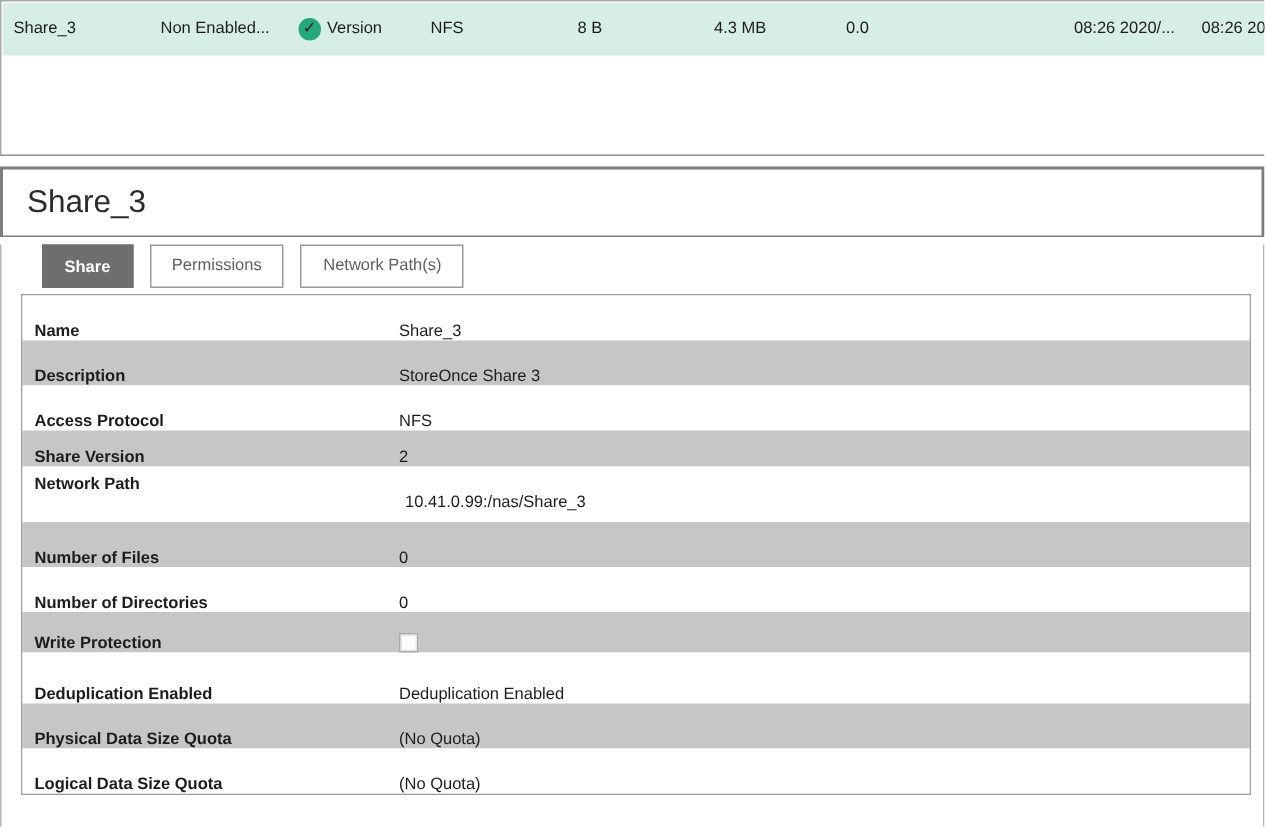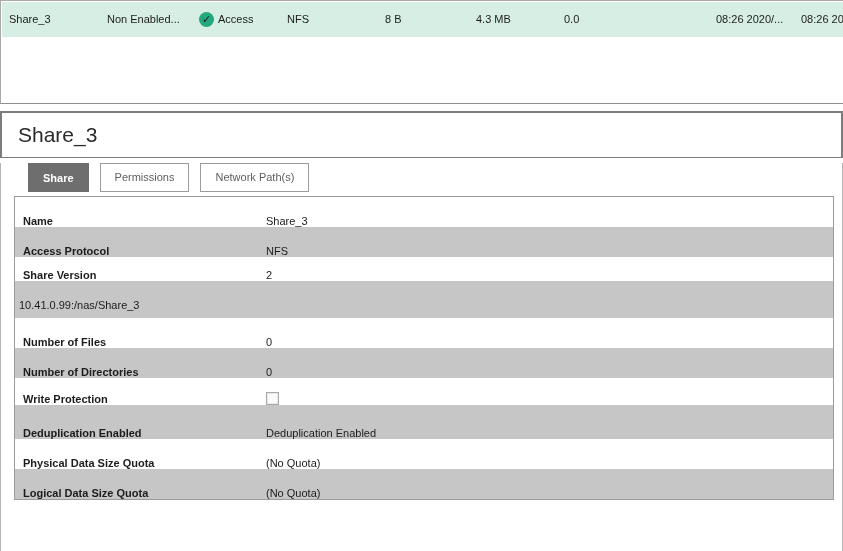--- a/index.html
+++ b/index.html
@@ -65,21 +65,21 @@
 </head>
 <body>
 
 <div class="screen">
 
   <div class="shares-table">
     <div class="share-row">
       <span class="cell c-name">Share_3</span>
       <span class="cell c-repl">Non Enabled...</span>
       <span class="cell c-status-icon">✓</span>
-      <span class="cell c-status">Access</span>
+      <span class="cell c-status">Version</span>
       <span class="cell c-proto">NFS</span>
       <span class="cell c-user">8 B</span>
       <span class="cell c-size">4.3 MB</span>
       <span class="cell c-ratio">0.0</span>
       <span class="cell c-created">08:26 2020/...</span>
       <span class="cell c-modified">08:26 2020/...</span>
     </div>
   </div>
 
   <div class="detail-panel">
@@ -91,28 +91,33 @@
           <div class="tab active">Share</div>
           <div class="tab">Permissions</div>
           <div class="tab">Network Path(s)</div>
         </div>
       <div class="props-table">
           <div class="prop-row">
             <span class="prop-label">Name</span>
             <span class="prop-value">Share_3</span>
           </div>
           <div class="prop-row">
+            <span class="prop-label">Description</span>
+            <span class="prop-value">StoreOnce Share 3</span>
+          </div>
+          <div class="prop-row">
             <span class="prop-label">Access Protocol</span>
             <span class="prop-value">NFS</span>
           </div>
           <div class="prop-row h24">
             <span class="prop-label">Share Version</span>
             <span class="prop-value">2</span>
           </div>
           <div class="prop-row h37">
+            <span class="prop-label">Network Path</span>
             <span class="prop-value">10.41.0.99:/nas/Share_3</span>
           </div>
           <div class="prop-row">
             <span class="prop-label">Number of Files</span>
             <span class="prop-value">0</span>
           </div>
           <div class="prop-row">
             <span class="prop-label">Number of Directories</span>
             <span class="prop-value">0</span>
           </div>

